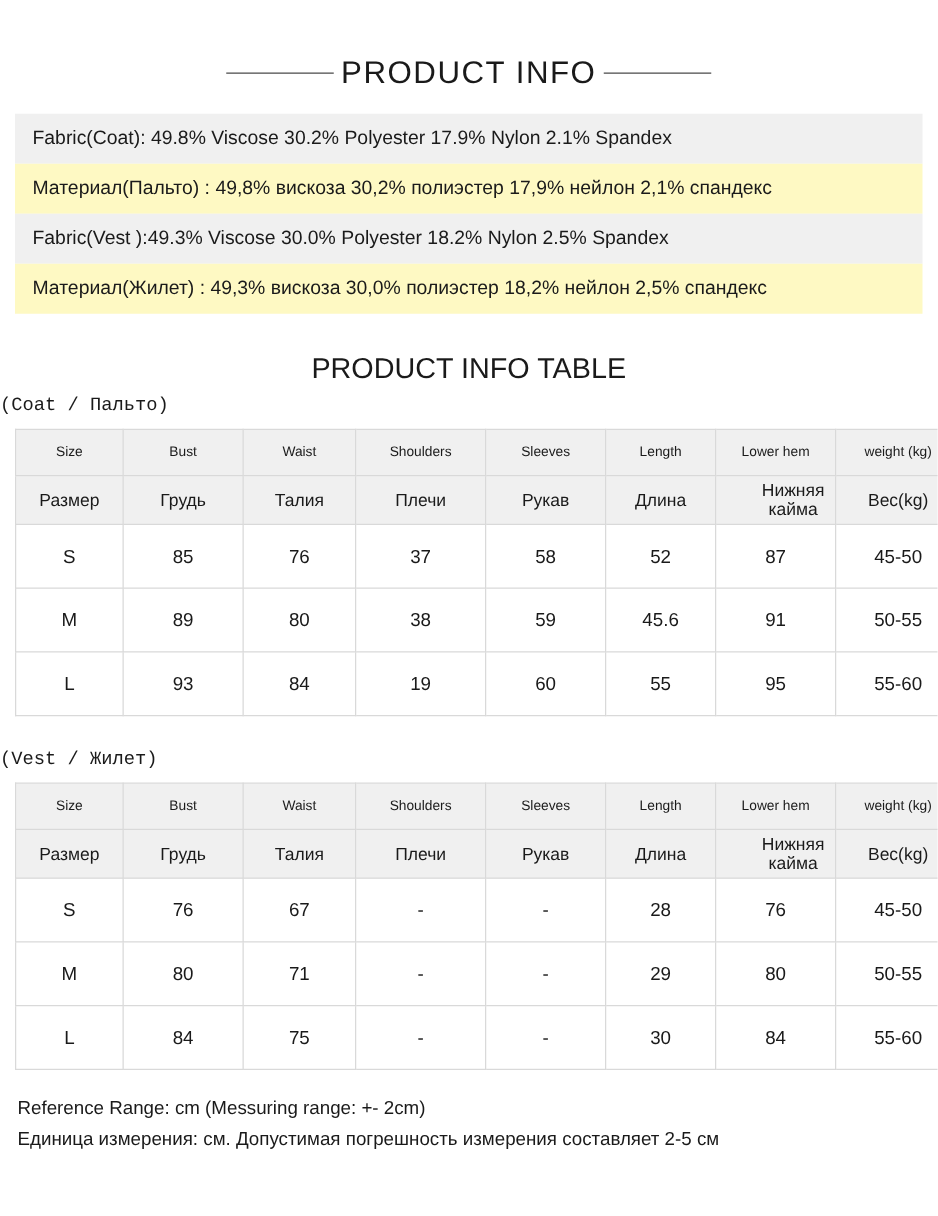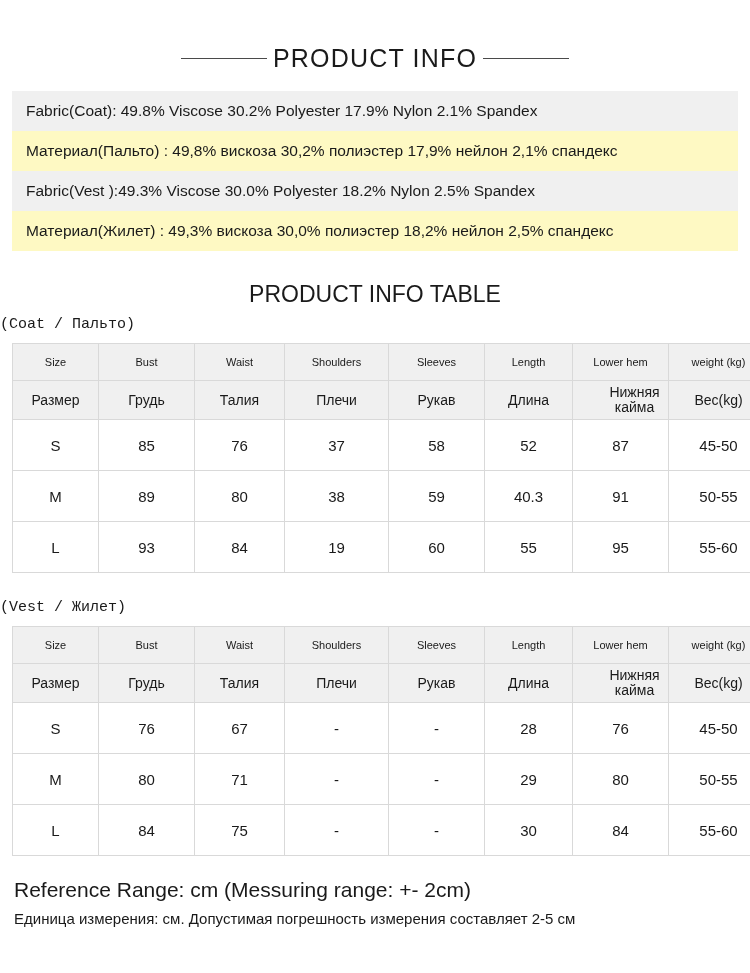--- a/index.html
+++ b/index.html
@@ -115,21 +115,21 @@
   col.c4 { width: 96px; }
   col.c5 { width: 88px; }
   col.c6 { width: 96px; }
   col.c7 { width: 100px; }
 
   
   .footnotes {
     margin: 22px 12px 0 14px;
   }
   .foot-line {
-    font-size: 21px;
+    font-size: 15px;
     color: #1a1a1a;
     margin-bottom: 8px;
     white-space: nowrap;
   }
   .foot-line.ru { font-size: 15px; }
 </style>
 </head>
 <body>
 
 <div class="page">
@@ -198,21 +198,21 @@
         <td>52</td>
         <td>87</td>
         <td>45-50</td>
       </tr>
       <tr>
         <td>M</td>
         <td>89</td>
         <td>80</td>
         <td>38</td>
         <td>59</td>
-        <td>40.3</td>
+        <td>45.6</td>
         <td>91</td>
         <td>50-55</td>
       </tr>
       <tr>
         <td>L</td>
         <td>93</td>
         <td>84</td>
         <td>19</td>
         <td>60</td>
         <td>55</td>

